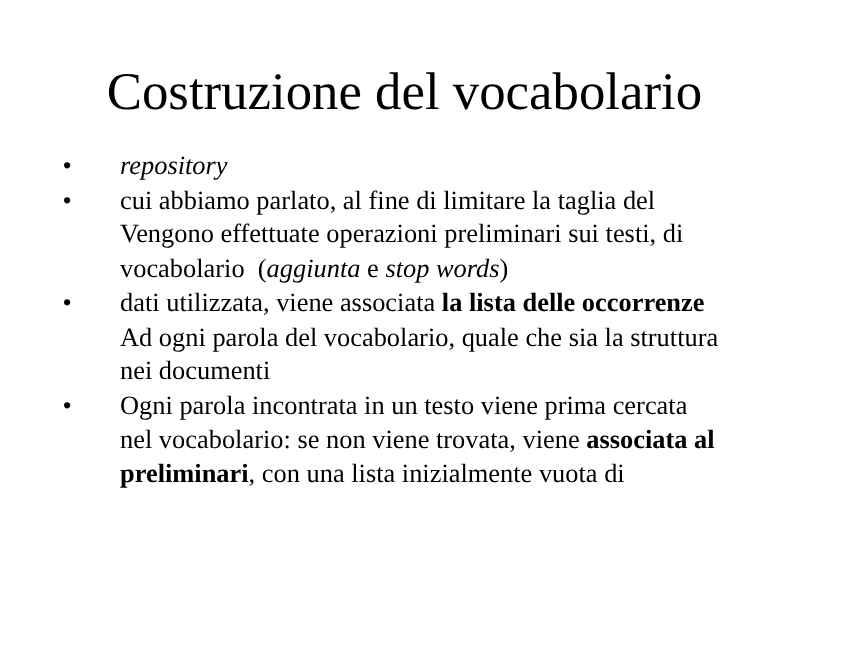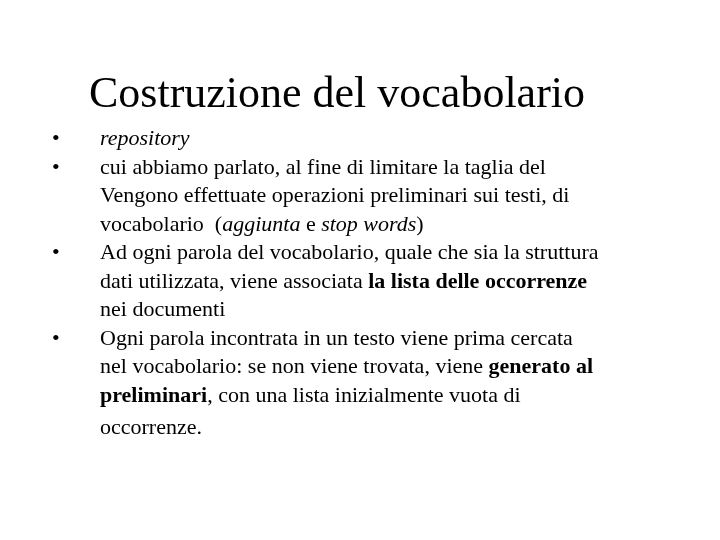--- a/index.html
+++ b/index.html
@@ -1,18 +1,18 @@
 <!DOCTYPE html>
 <html><head>
 <meta charset="utf-8">
 <style>
   html, body { margin: 0; padding: 0; }
   body { width: 720px; height: 540px; background: #ffffff; position: relative; overflow: hidden;
          font-family: "Liberation Serif", "DejaVu Serif", serif; color: #000; }
-  .title { position: absolute; top: 63px; left: 0; width: 674px; text-align: center;
+  .title { position: absolute; top: 47px; left: 0; width: 674px; text-align: center;
            font-size: 44px; line-height: 60px; }
   .bullets { position: absolute; top: 124px; left: 52px; width: 640px; margin: 0; padding: 0; list-style: none; }
   .bullet { position: relative; padding-left: 48px; font-size: 22px; line-height: 28.5px; margin-bottom: 0; }
   .bullet .dot { position: absolute; left: 0; top: 0; font-size: 22px; }
   .line { display: block; white-space: nowrap; }
   .line.last { margin-top: 4px; }
   b { font-weight: bold; }
   i { font-style: italic; }
 </style>
 </head>
@@ -26,25 +26,24 @@
         <span class="line"><i style="white-space: pre;">repository</i></span>
       </li>
       <li class="bullet">
         <span class="dot">•</span>
         <span class="line"><span style="white-space: pre;">cui abbiamo parlato, al fine di limitare la taglia del</span></span>
         <span class="line"><span style="white-space: pre;">Vengono effettuate operazioni preliminari sui testi, di</span></span>
         <span class="line"><span style="white-space: pre;">vocabolario  (</span><i style="white-space: pre;">aggiunta</i><span style="white-space: pre;"> e </span><i style="white-space: pre;">stop words</i><span style="white-space: pre;">)</span></span>
       </li>
       <li class="bullet">
         <span class="dot">•</span>
+        <span class="line"><span style="white-space: pre;">dati utilizzata, viene associata </span><b style="white-space: pre;">la lista delle occorrenze</b></span>
         <span class="line"><span style="white-space: pre;">Ad ogni parola del vocabolario, quale che sia la struttura</span></span>
-        <span class="line"><span style="white-space: pre;">dati utilizzata, viene associata </span><b style="white-space: pre;">la lista delle occorrenze</b></span>
         <span class="line"><span style="white-space: pre;">nei documenti</span></span>
       </li>
       <li class="bullet">
         <span class="dot">•</span>
         <span class="line"><span style="white-space: pre;">Ogni parola incontrata in un testo viene prima cercata</span></span>
-        <span class="line"><span style="white-space: pre;">nel vocabolario: se non viene trovata, viene </span><b style="white-space: pre;">generato al</b></span>
+        <span class="line"><span style="white-space: pre;">nel vocabolario: se non viene trovata, viene </span><b style="white-space: pre;">associata al</b></span>
         <span class="line"><b style="white-space: pre;">preliminari</b><span style="white-space: pre;">, con una lista inizialmente vuota di</span></span>
-        <span class="line last"><span style="white-space: pre;">occorrenze.</span></span>
       </li>
     </ul>
 </div>
 
 </body></html>

